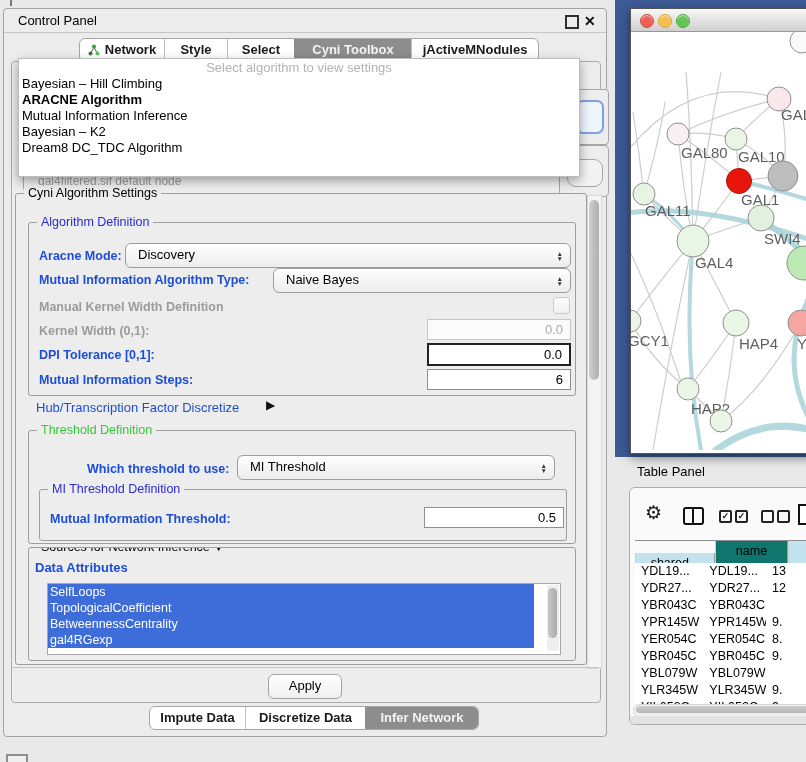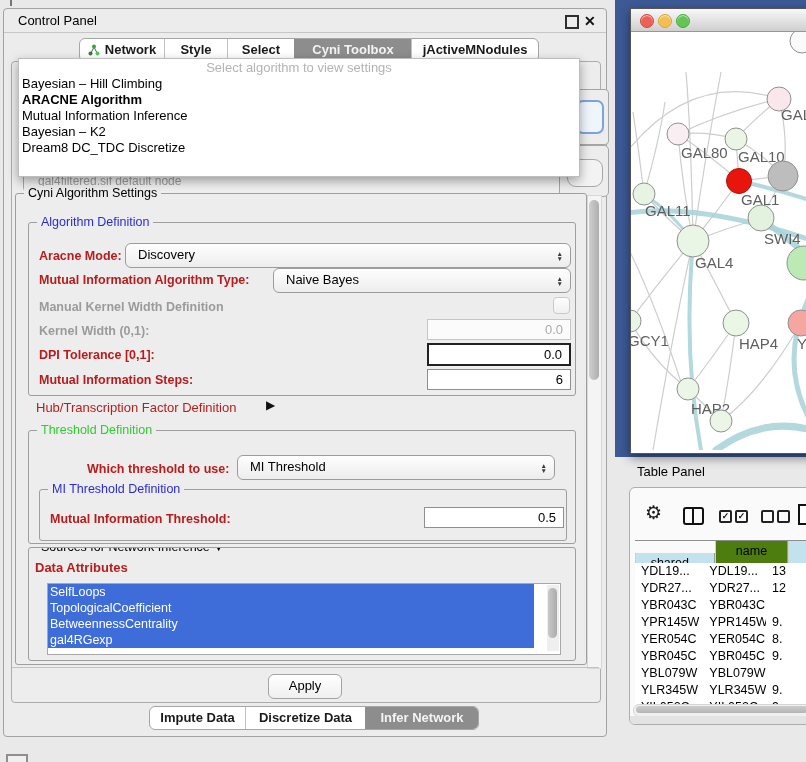--- a/index.html
+++ b/index.html
@@ -48,21 +48,21 @@
   .dd-item.sel{font-weight:bold}
 
   
   .grp{position:absolute;border:1px solid #9E9E9E;border-radius:3px}
   .grp-title{position:absolute;top:-8px;left:8px;background:#EDEDED;padding:0 4px;
              font-size:12.5px;white-space:nowrap}
   .t-blue{color:#2B2BD4}.t-green{color:#2ECC2E}.t-black{color:#000}
 
   #settings{left:11px;top:184px;width:570px;height:470px;background:#EDEDED;overflow:visible}
 
-  .lbl{position:absolute;font-size:12.5px;font-weight:bold;color:#b91c1c;white-space:nowrap}
+  .lbl{position:absolute;font-size:12.5px;font-weight:bold;color:#1d4ed8;white-space:nowrap}
   .lbl.dis{color:#9B9B9B}
 
   .combo{position:absolute;border:1px solid #9C9C9C;border-radius:6px;
          background:linear-gradient(#FEFEFE,#EDEDED);font-size:13px;color:#000;
          padding-left:12px;height:23px;line-height:22px}
   .combo .arrows{position:absolute;right:7px;top:50%;transform:translateY(-50%);
                  font-size:6.5px;line-height:5px;color:#3A3A3A;text-align:center}
   .arrows::before{content:"▲";display:block}
   .arrows::after{content:"▼";display:block}
 
@@ -197,21 +197,21 @@
       <span class="lbl dis" style="left:10px;top:77px">Manual Kernel Width Definition</span>
       <span class="chk" style="left:524px;top:74px"></span>
       <span class="lbl dis" style="left:10px;top:101px">Kernel Width (0,1):</span>
       <div class="fld dis" style="left:398px;top:96px;width:135px">0.0</div>
       <span class="lbl" style="left:10px;top:125px">DPI Tolerance [0,1]:</span>
       <div class="fld focus" style="left:398px;top:120px;width:133px">0.0</div>
       <span class="lbl" style="left:10px;top:150px">Mutual Information Steps:</span>
       <div class="fld" style="left:398px;top:146px;width:135px">6</div>
     </div>
 
-    <span class="lbl" style="left:20px;top:206px;font-weight:normal;font-size:13px">Hub/Transcription Factor Definition</span>
+    <span class="lbl" style="left:20px;top:206px;font-weight:normal;font-size:13px">Hub/Transcription Factor Discretize</span>
     <span class="abs" style="left:250px;top:204px;font-size:12px;color:#111">▶</span>
 
     <div class="grp" style="left:12px;top:236px;width:546px;height:112px">
       <span class="grp-title t-green">Threshold Definition</span>
       <span class="lbl" style="left:58px;top:31px">Which threshold to use:</span>
       <div class="combo" style="left:208px;top:24px;width:304px">
         <span>MI Threshold</span>
         <span class="arrows"></span>
       </div>
       <div class="grp" style="left:10px;top:58px;width:526px;height:50px">
@@ -258,21 +258,21 @@
     </div>
   </div>
 
   <div id="popup" class="abs">
     <div id="popup-ph">Select algorithm to view settings</div>
     <div id="dd-list">
         <div class="dd-item">Bayesian – Hill Climbing</div>
         <div class="dd-item sel">ARACNE Algorithm</div>
         <div class="dd-item">Mutual Information Inference</div>
         <div class="dd-item">Bayesian – K2</div>
-        <div class="dd-item">Dream8 DC_TDC Discretize</div>
+        <div class="dd-item">Dream8 DC_TDC Algorithm</div>
       </div>
   </div>
 </div>
 
 <div id="desktop" class="abs">
   <div id="netwin" class="abs">
     <div id="net-titlebar" class="abs">
       <span class="light" id="light-red"></span>
       <span class="light" id="light-yellow"></span>
       <span class="light" id="light-green"></span>
@@ -346,21 +346,21 @@
 <div id="tp" class="abs">
   <span id="tp-gear" class="abs">⚙</span>
   <div id="tp-cols" class="abs"></div>
   <span class="mini-box" style="left:89px;top:22px">✓</span>
   <span class="mini-box" style="left:105px;top:22px">✓</span>
   <span class="mini-box" style="left:131px;top:22px"></span>
   <span class="mini-box" style="left:147px;top:22px"></span>
   <div id="tp-doc" class="abs"></div>
   <div id="tp-header">
       <div class="th" style="width: 78px; background: rgb(194, 227, 238); margin-top: 12px;">shared...</div>
-      <div class="th" style="width: 71px; background: #4d7c0f;">name</div>
+      <div class="th" style="width: 71px; background: #0f766e;">name</div>
       <div class="th" style="width: 60px; background: rgb(194, 227, 238);"></div>
     </div>
   <div id="tp-rows">
       <div class="tr">
         <div class="td" style="width: 78px;">YDL19...</div>
         <div class="td" style="width: 71px;">YDL19...</div>
         <div class="td" style="width: 60px;">13</div>
       </div>
       <div class="tr">
         <div class="td" style="width: 78px;">YDR27...</div>

